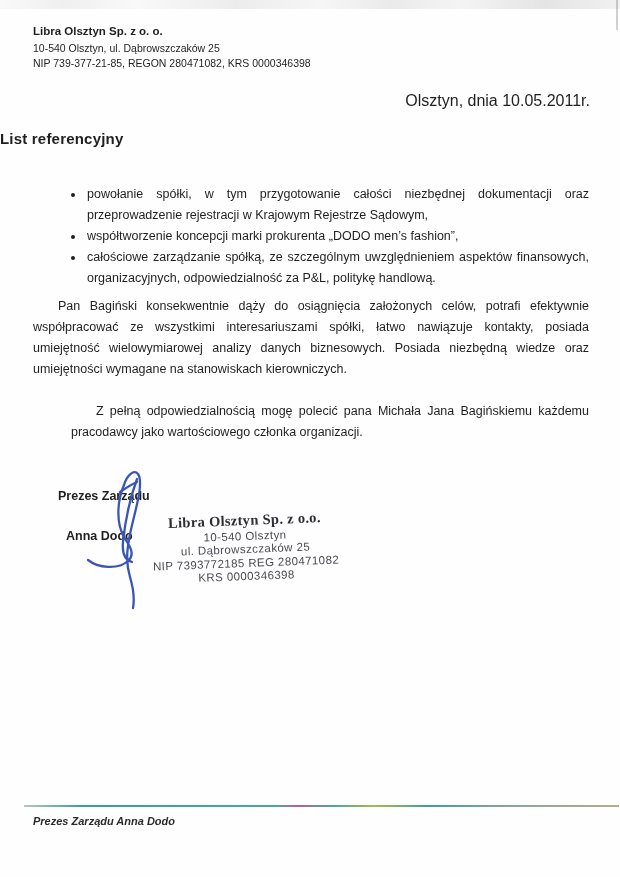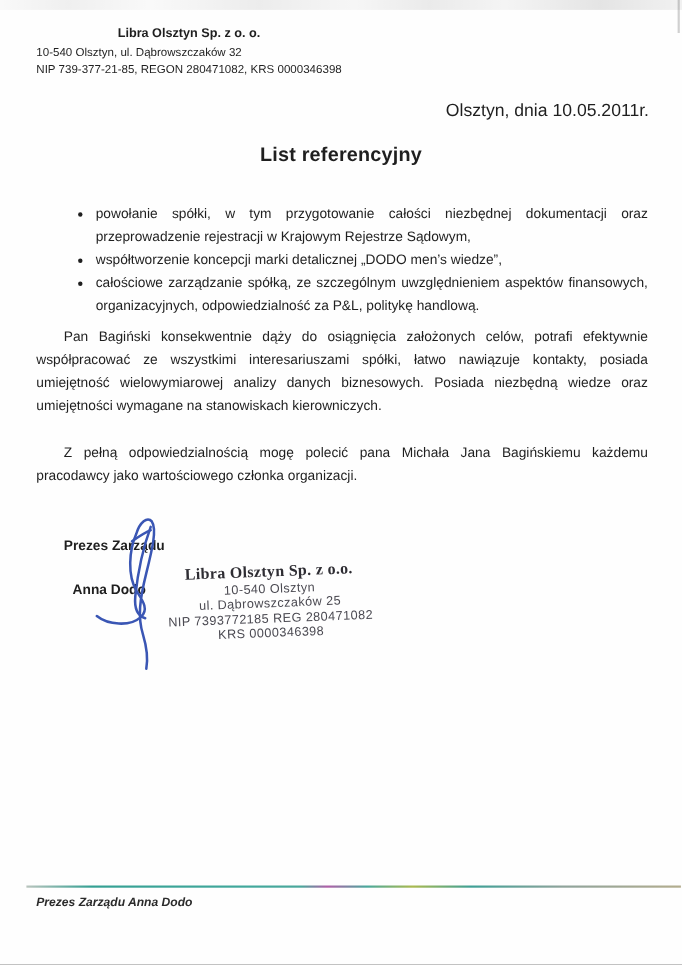--- a/index.html
+++ b/index.html
@@ -20,49 +20,49 @@
       rgba(0,0,0,0.02) 0%, rgba(0,0,0,0.06) 10%, rgba(0,0,0,0.02) 22%,
       rgba(0,0,0,0.07) 38%, rgba(0,0,0,0.03) 52%, rgba(0,0,0,0.08) 63%,
       rgba(0,0,0,0.04) 74%, rgba(0,0,0,0.10) 88%, rgba(0,0,0,0.05) 100%);
   }
   .scan-right {
     position:absolute; top:0; right:2px; width:2px; height:30px;
     background:rgba(0,0,0,0.18);
   }
 
   .sender { position:absolute; left:33px; top:24px; line-height:15px; }
-  .sender .name { font-weight:bold; font-size:11.5px; margin-bottom:2px;text-align:center; }
+  .sender .name { font-weight:bold; font-size:11.5px; margin-bottom:2px; }
   .sender .line { font-size:10.5px; }
 
   .dateline {
     position:absolute; right:30px; top:92px;
     font-size:16px;
   }
 
   .doc-title {
     position:absolute; left:0; right:0; top:130px;
-    text-align:center; font-weight:bold; font-size:18px;
+    font-weight:bold; font-size:15px;
     letter-spacing:0.2px;
   }
 
   .body-text {
     position:absolute; left:33px; right:31px; top:175px;
     font-size:12.5px; line-height:21px; text-align:justify;
   }
   .body-text p.para1 { text-indent:45px; }
   .body-text p.indent { text-indent:25px; }
   .body-text .bold { font-weight:bold; }
   .body-text ul {
     list-style:disc;
     margin:9px 0 0 0;
     padding-left:52px;
   }
   .body-text ul li { padding-left:2px; }
   .body-text p.para2 { margin-top:7px; }
-  .body-text p.para3 { margin-top:21px; }
+  .body-text p.para3 { margin-top:21px;margin-left:38px; }
 
   .signature-block { position:absolute; left:58px; top:489px; width:120px; }
   .signature-block .role { font-weight:bold; font-size:12.5px; }
   .signature-block .name { font-size:12.5px; margin-top:26px; margin-left:8px;font-weight:bold; }
   .sign-svg { position:absolute; left:80px; top:468px; width:90px; height:142px; pointer-events:none; }
 
   .stamp {
     position:absolute; left:148px; top:514px; width:195px;
     text-align:center;
     transform:rotate(-2.2deg);
@@ -93,32 +93,32 @@
 </head>
 <body>
 
 <div class="page">
 
   <div class="scan-top"></div>
   <div class="scan-right"></div>
 
   <div class="sender">
     <div class="name">Libra Olsztyn Sp. z o. o.</div>
-    <div class="line">10-540 Olsztyn, ul. Dąbrowszczaków 32</div>
+    <div class="line">10-540 Olsztyn, ul. Dąbrowszczaków 25</div>
     <div class="line">NIP 739-377-21-85, REGON 280471082, KRS 0000346398</div>
   </div>
 
   <div class="dateline">Olsztyn, dnia 10.05.2011r.</div>
 
   <div class="doc-title">List referencyjny</div>
 
   <div class="body-text">
     <ul>
       <li>powołanie spółki, w tym przygotowanie całości niezbędnej dokumentacji oraz przeprowadzenie rejestracji w Krajowym Rejestrze Sądowym,</li>
-      <li>współtworzenie koncepcji marki detalicznej „DODO men’s wiedze”,</li>
+      <li>współtworzenie koncepcji marki prokurenta „DODO men’s fashion”,</li>
       <li>całościowe zarządzanie spółką, ze szczególnym uwzględnieniem aspektów finansowych, organizacyjnych, odpowiedzialność za P&amp;L, politykę handlową.</li>
     </ul>
     <p class="para2 indent">Pan Bagiński konsekwentnie dąży do osiągnięcia założonych celów, potrafi efektywnie współpracować ze wszystkimi interesariuszami spółki, łatwo nawiązuje kontakty, posiada umiejętność wielowymiarowej analizy danych biznesowych. Posiada niezbędną wiedze oraz umiejętności wymagane na stanowiskach kierowniczych.</p>
     <p class="para3 indent">Z pełną odpowiedzialnością mogę polecić pana Michała Jana Bagińskiemu każdemu pracodawcy jako wartościowego członka organizacji.</p>
   </div>
 
   <div class="signature-block">
     <div class="role">Prezes Zarządu</div>
     <div class="name">Anna Dodo</div>
   </div>

